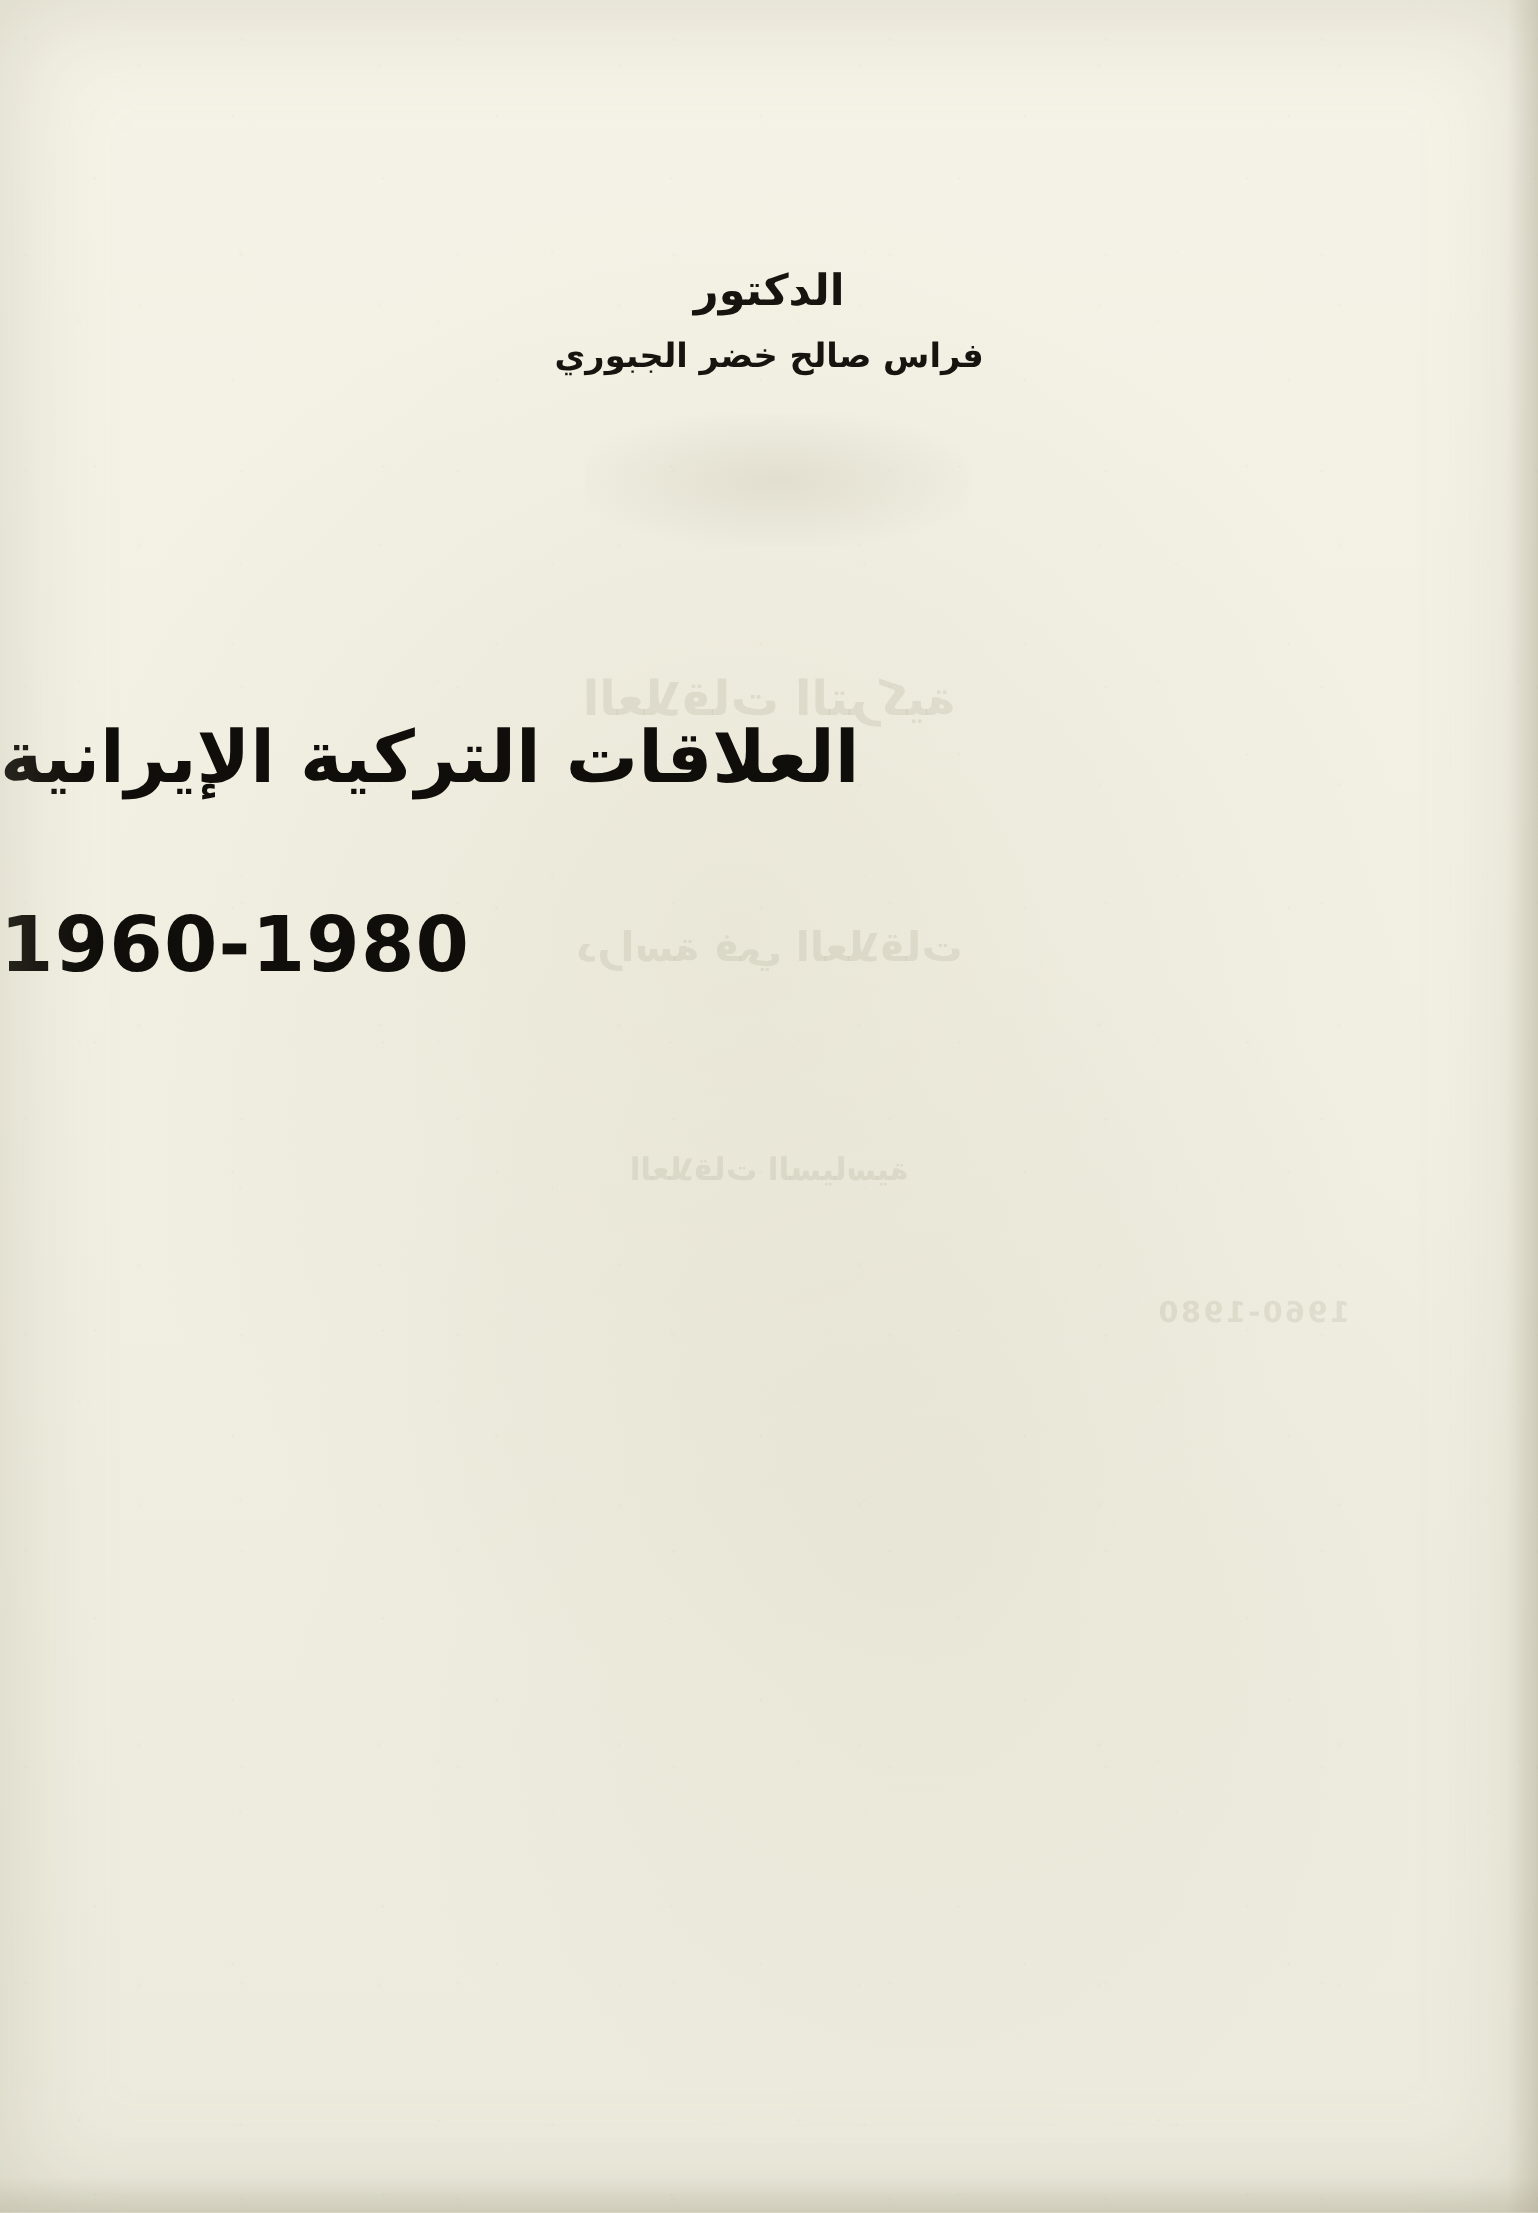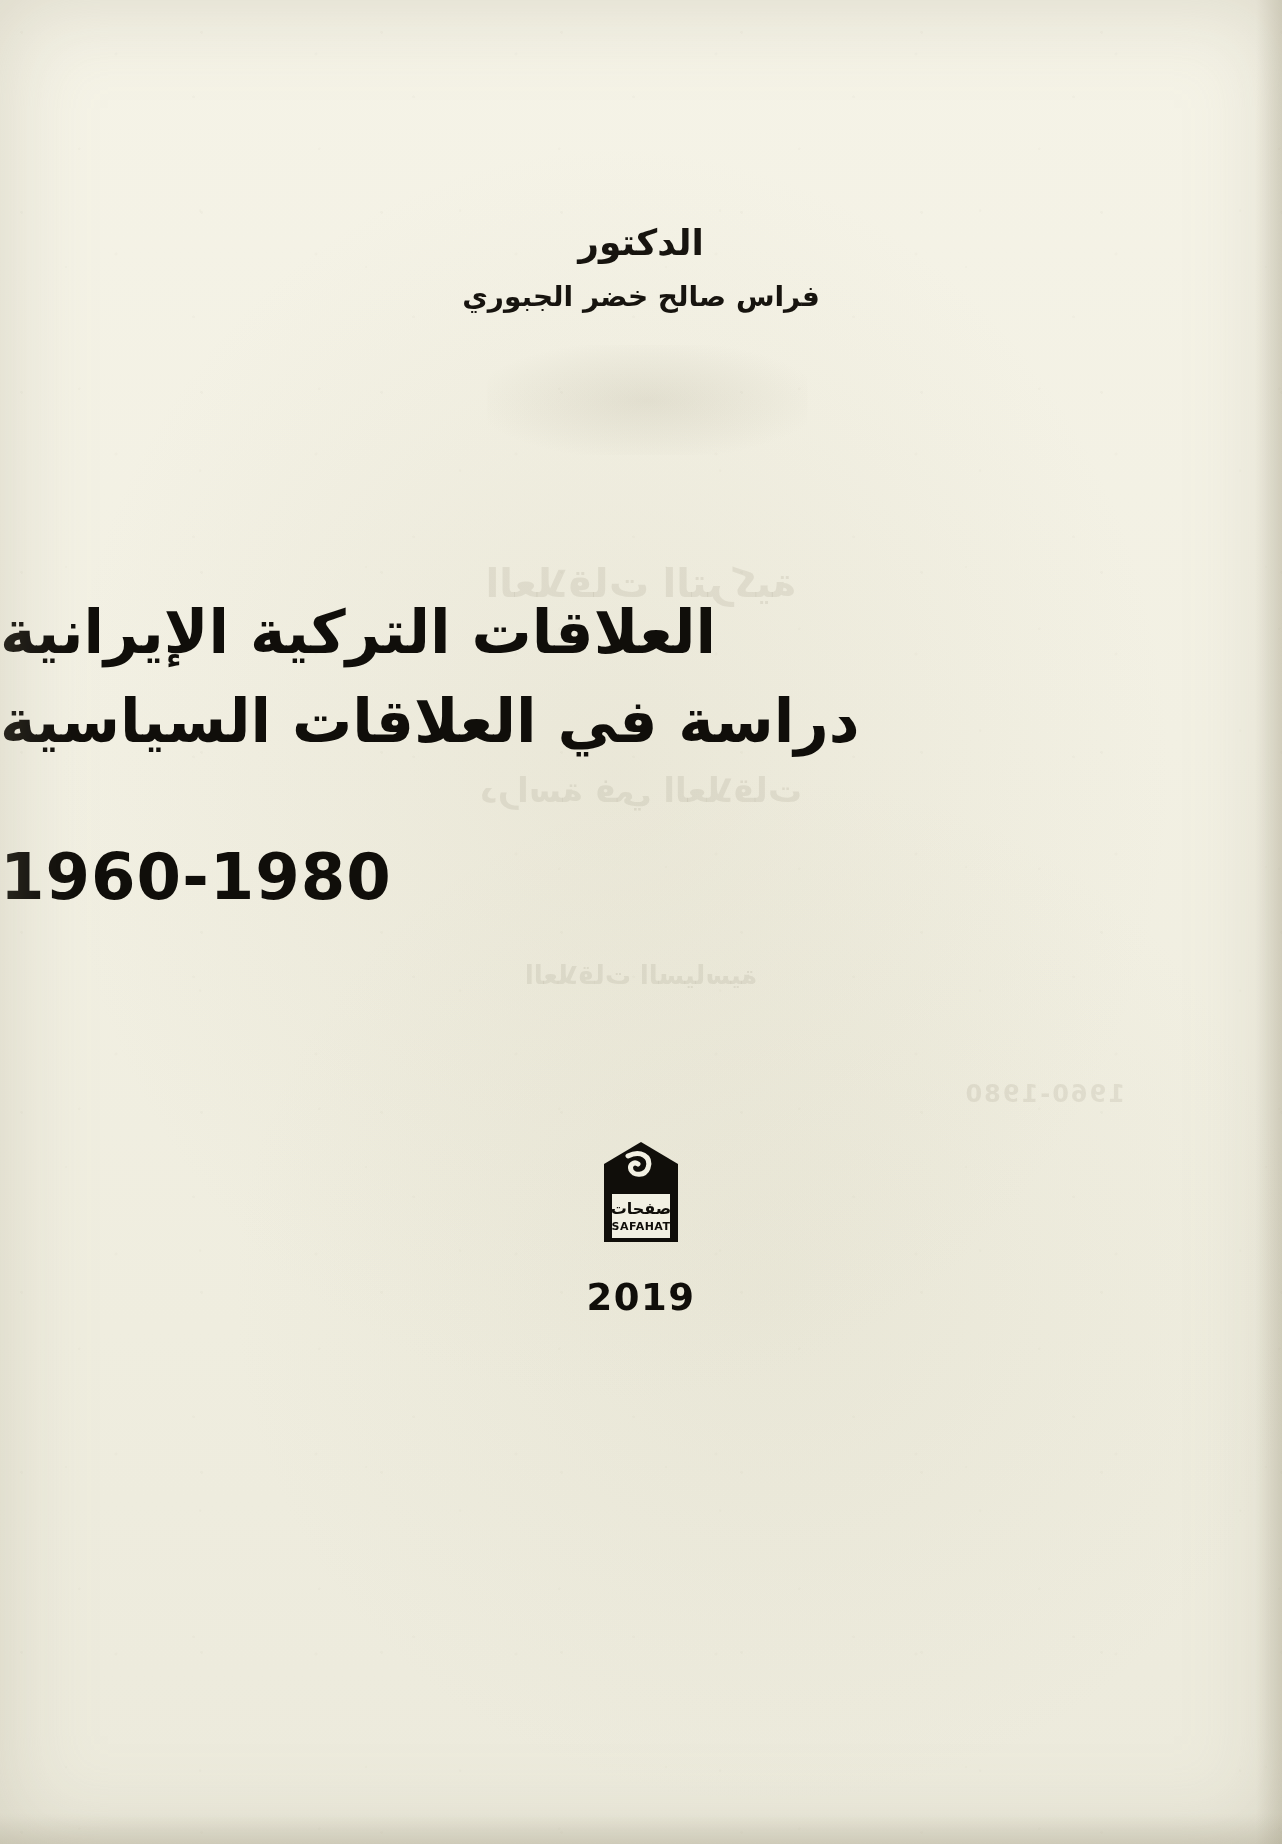--- a/index.html
+++ b/index.html
@@ -172,33 +172,20 @@
   <div class="showthrough st3">العلاقات السياسية</div>
   <div class="showthrough st4">1960-1980</div>
 
   <div class="author-block">
     <div class="author-title">الدكتور</div>
     <div class="author-name">فراس صالح خضر الجبوري</div>
   </div>
 
   <div class="title-block">
     <div class="book-title-line">العلاقات التركية الإيرانية</div>
-    <div class="book-title-line">دراسة في العلاقات السياسية</div>
     <div class="date-range">1960-1980</div>
   </div>
 
-  <div class="publisher-block">
-    <div class="logo">
-      <svg width="86" height="112" viewBox="0 0 86 112" xmlns="http://www.w3.org/2000/svg" aria-hidden="true">
-        <path d="M6 26 L43 4 L80 26 L80 104 L6 104 Z" fill="#100e0a"></path>
-        <path d="M14 56 L72 56 L72 100 L14 100 Z" fill="#f2f0e3"></path>
-        <path d="M30 18 C42 12, 54 18, 50 30 C47 38, 36 38, 33 32 C31 27, 36 23, 40 26" fill="none" stroke="#f2f0e3" stroke-width="5" stroke-linecap="round"></path>
-        <text x="43" y="76" text-anchor="middle" fill="#100e0a" font-family="DejaVu Sans, sans-serif" font-weight="700" font-size="16">صفحات</text>
-        <text x="43" y="92" text-anchor="middle" fill="#100e0a" font-family="DejaVu Sans, sans-serif" font-weight="700" font-size="11" letter-spacing="0.5">SAFAHAT</text>
-      </svg>
-    </div>
-    <div class="year">2019</div>
-  </div>
 
   <div class="edge"></div>
   <div class="edge-right"></div>
   <div class="edge-bottom"></div>
 </div>
 
 </body></html>

